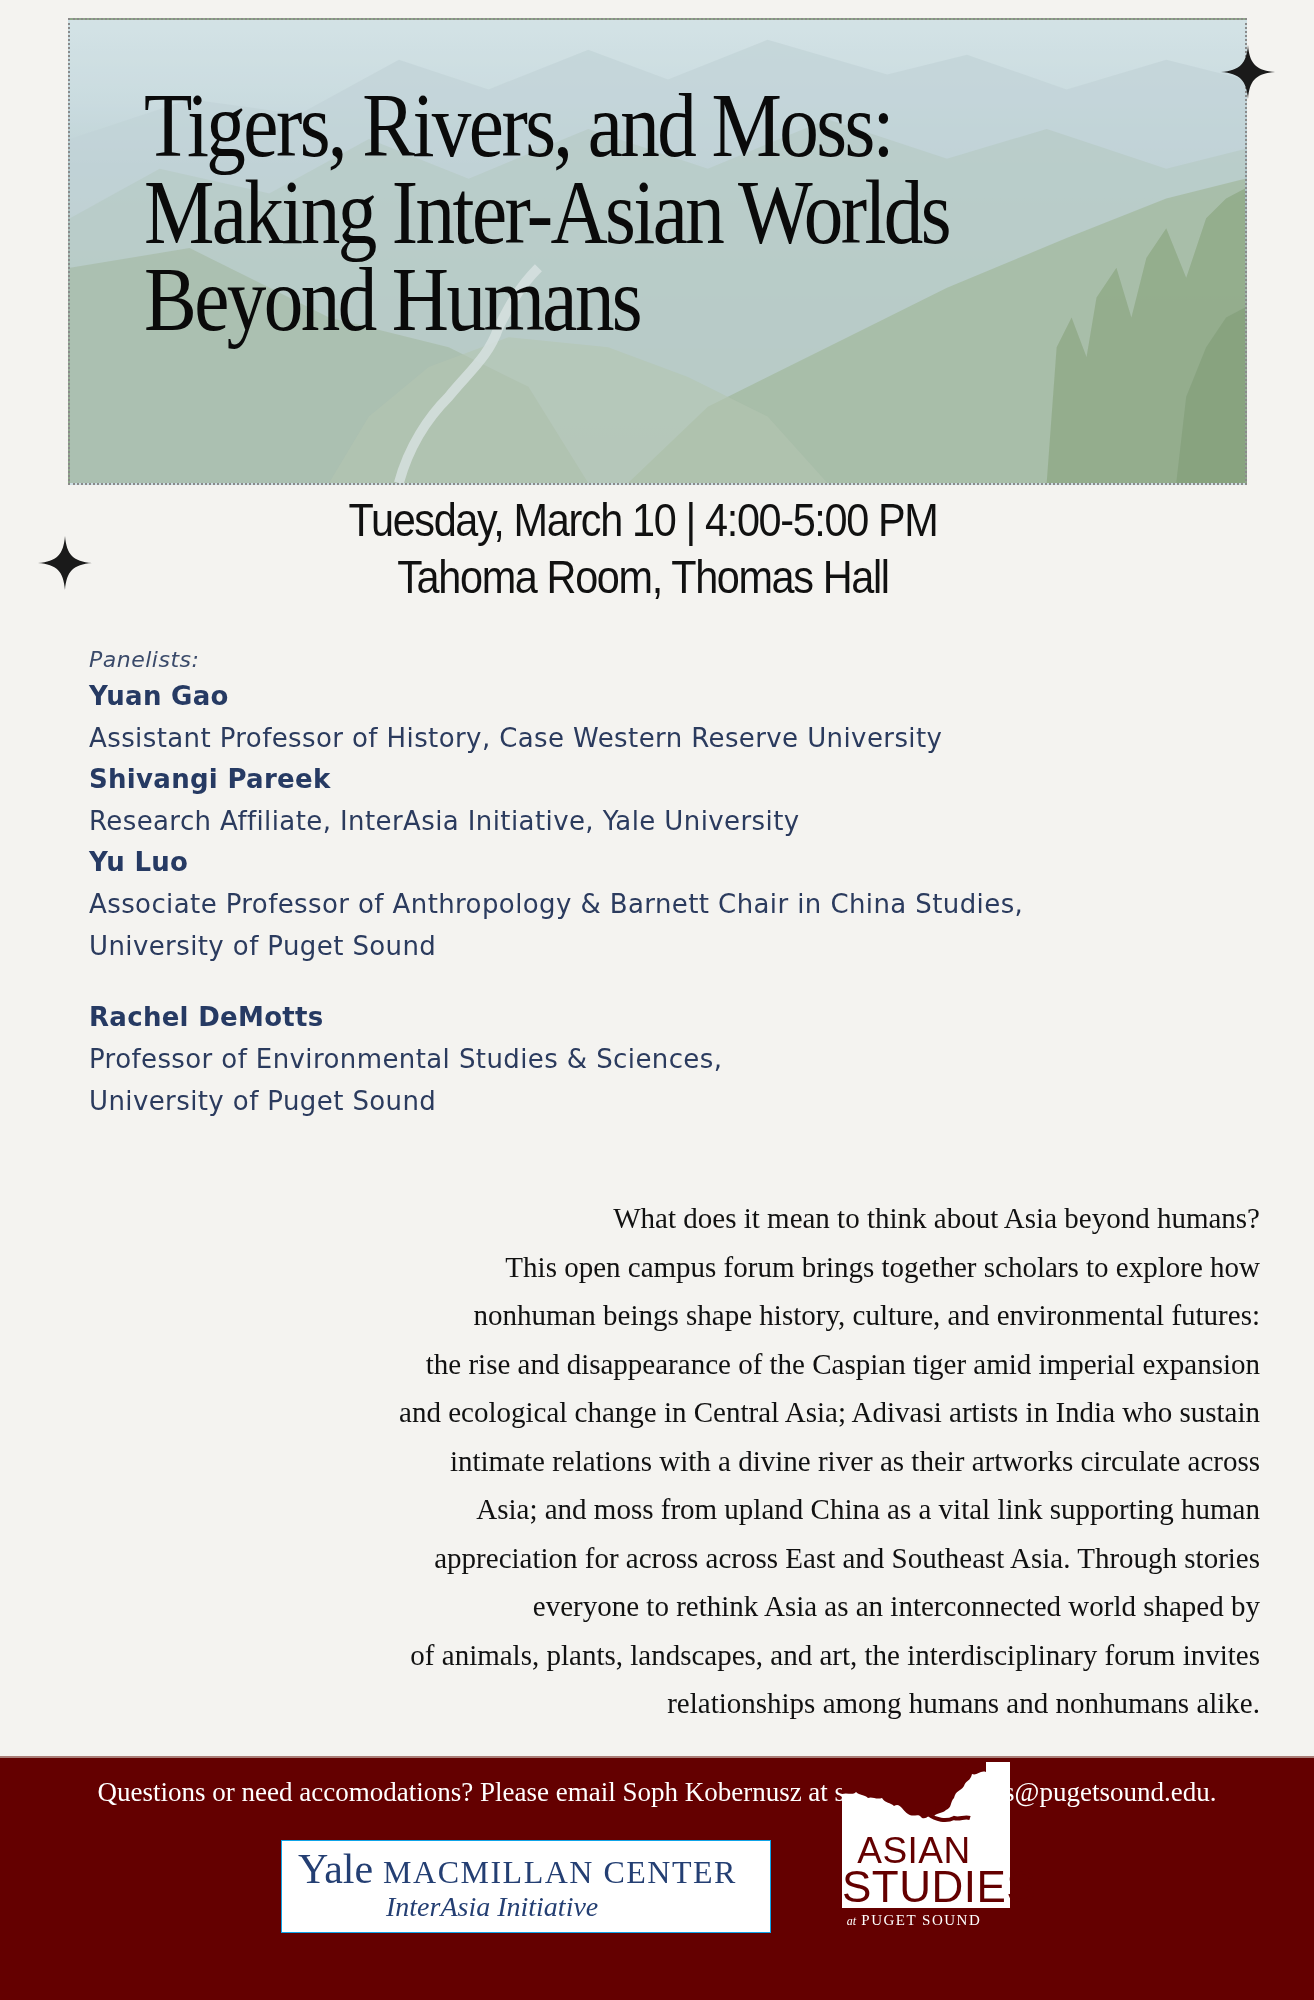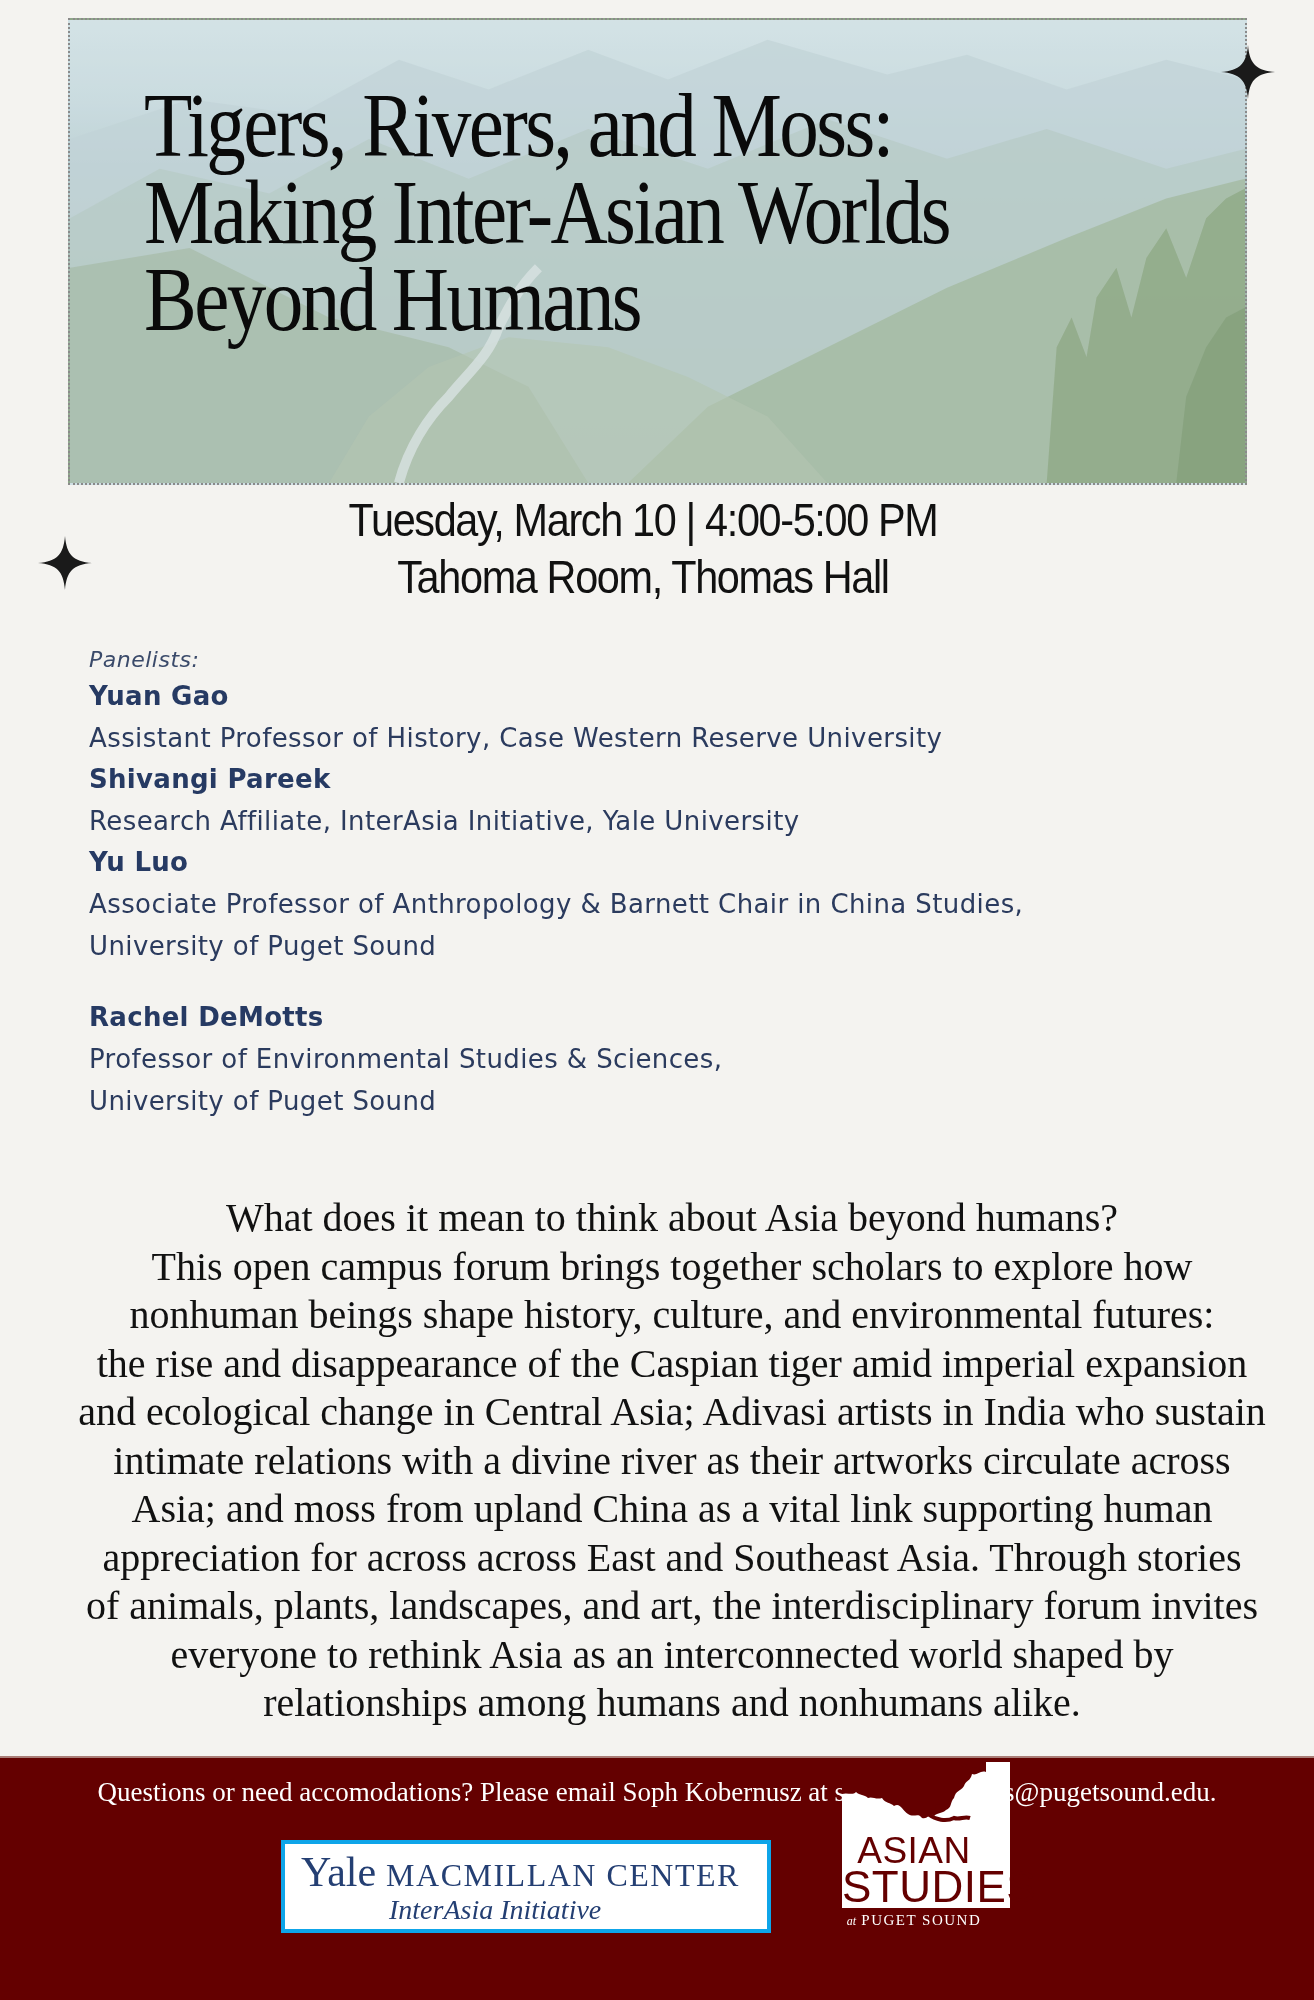--- a/index.html
+++ b/index.html
@@ -43,40 +43,40 @@
       position: absolute; left: 89px; top: 644px; width: 1160px;
       font-family: "DejaVu Sans", sans-serif; color: #2b3b5e;
     }
     .role-label { font-style: italic; font-size: 22px; line-height: 32px; color: #3a4a6a; letter-spacing: 0.5px; }
     .person-name { font-weight: bold; font-size: 26px; line-height: 41px; color: #263a63; letter-spacing: 0.3px; }
     .person-title { font-size: 26px; line-height: 42px; color: #2b3b5e; letter-spacing: 0.4px; }
     .gap { height: 30px; }
 
     
     .description {
-      position: absolute; left: 72px; top: 1194px; width: 1200px; text-align: center;
+      position: absolute; left: 60px; top: 1194px; width: 1200px; text-align: right;
       font-family: "Liberation Serif", serif; color: #111;
-      font-size: 40px; line-height: 48.5px;
+      font-size: 29px; line-height: 48.5px;
     }
     .description div { white-space: nowrap; }
 
     
     .footer {
       position: absolute; left: 0; top: 1756px; width: 1314px; height: 244px;
       background: #640000;
       border-top: 2px solid #a97d77;
     }
     .footer-contact {
       position: absolute; left: 0; top: 18px; width: 1314px; text-align: center;
       font-family: "Liberation Serif", serif; color: #ffffff;
       font-size: 27px; line-height: 32px; white-space: nowrap;
     }
     .yale-logo {
       position: absolute; left: 281px; top: 82px; width: 490px; height: 93px;
-      background: #ffffff; border: 4px solid #0ea5e9;
+      background: #ffffff; border: 1px solid #0ea5e9;
       font-family: "Liberation Serif", serif; color: #243f73;
     }
     .yale-line1 { position: absolute; left: 16px; top: 4px; white-space: nowrap; }
     .yale-word { font-size: 42px; }
     .yale-center { font-size: 32px; letter-spacing: 1.5px; margin-left: 10px; font-variant: small-caps; }
     .yale-line2 { position: absolute; left: 104px; top: 50px; font-style: italic; font-size: 28px; }
 
     .asian-logo {
       position: absolute; left: 842px; top: 4px; width: 168px; height: 146px;
       background: #ffffff;
@@ -162,22 +162,22 @@
 
 <div class="description">
   <div>What does it mean to think about Asia beyond humans?</div>
   <div>This open campus forum brings together scholars to explore how</div>
   <div>nonhuman beings shape history, culture, and environmental futures:</div>
   <div>the rise and disappearance of the Caspian tiger amid imperial expansion</div>
   <div>and ecological change in Central Asia; Adivasi artists in India who sustain</div>
   <div>intimate relations with a divine river as their artworks circulate across</div>
   <div>Asia; and moss from upland China as a vital link supporting human</div>
   <div>appreciation for across across East and Southeast Asia. Through stories</div>
+  <div>everyone to rethink Asia as an interconnected world shaped by</div>
   <div>of animals, plants, landscapes, and art, the interdisciplinary forum invites</div>
-  <div>everyone to rethink Asia as an interconnected world shaped by</div>
   <div>relationships among humans and nonhumans alike.</div>
 </div>
 
 <div class="footer">
   <div class="footer-contact">Questions or need accomodations? Please email Soph Kobernusz at skobernuszgibbs@pugetsound.edu.</div>
 
   <div class="yale-logo">
     <div class="yale-line1">
       <span class="yale-word">Yale</span><span class="yale-center">MACMILLAN CENTER</span>
     </div>

